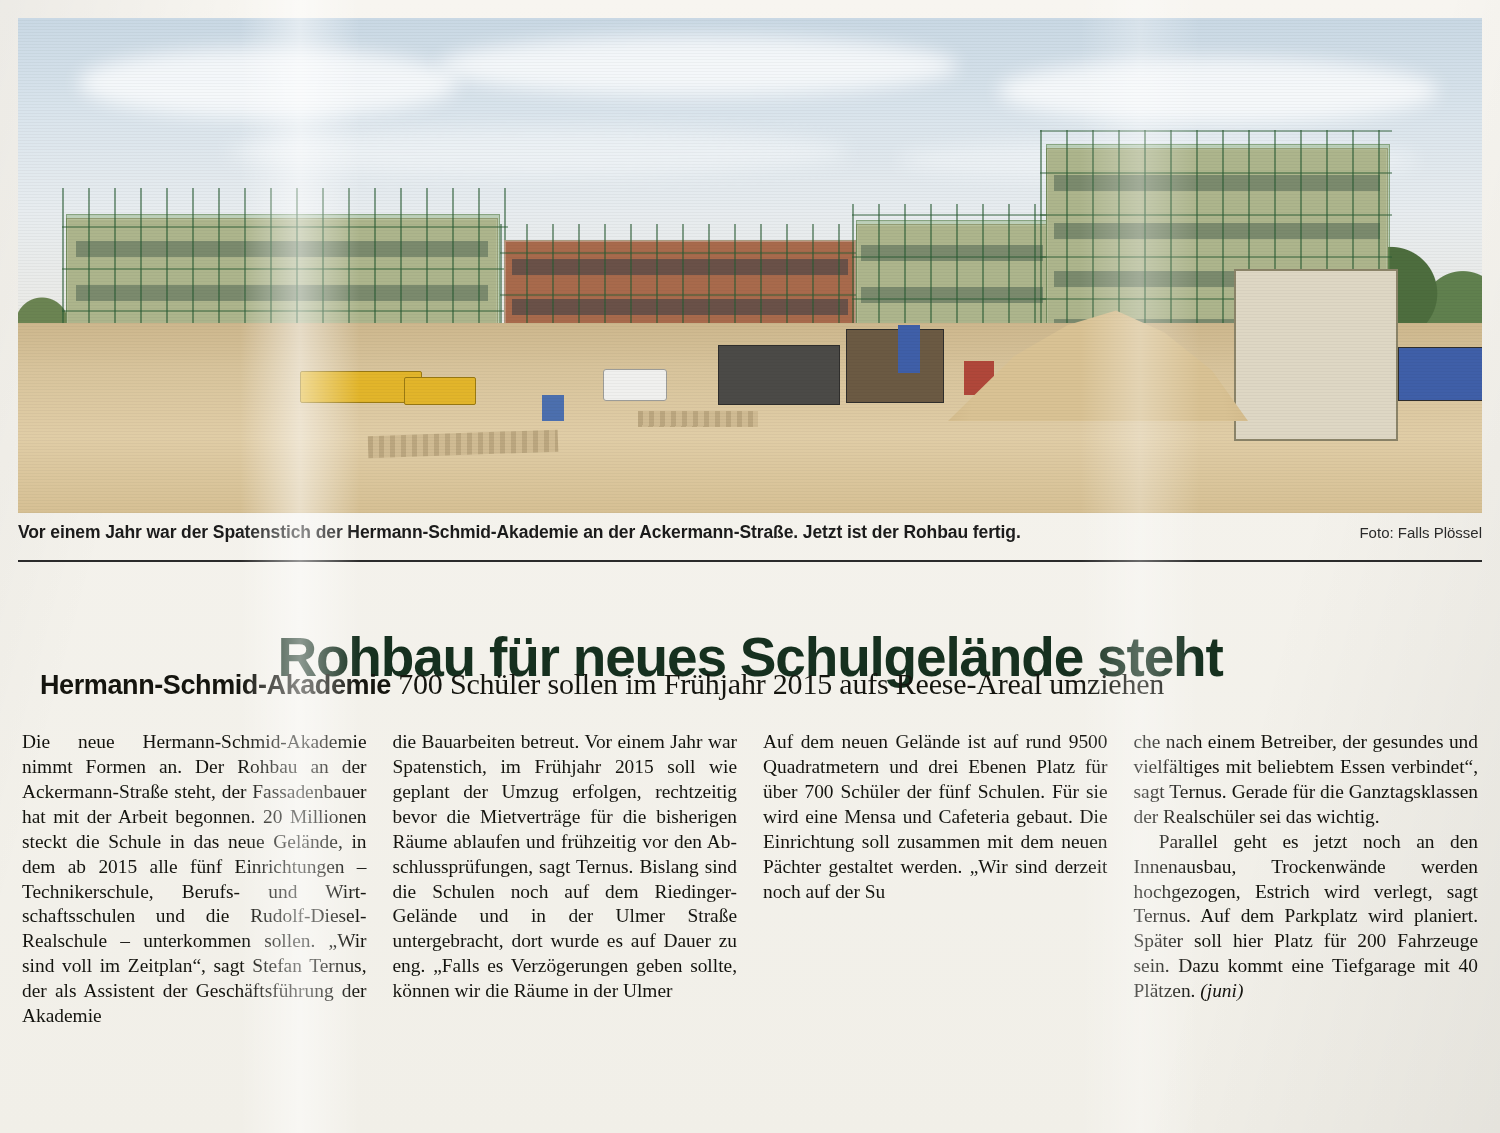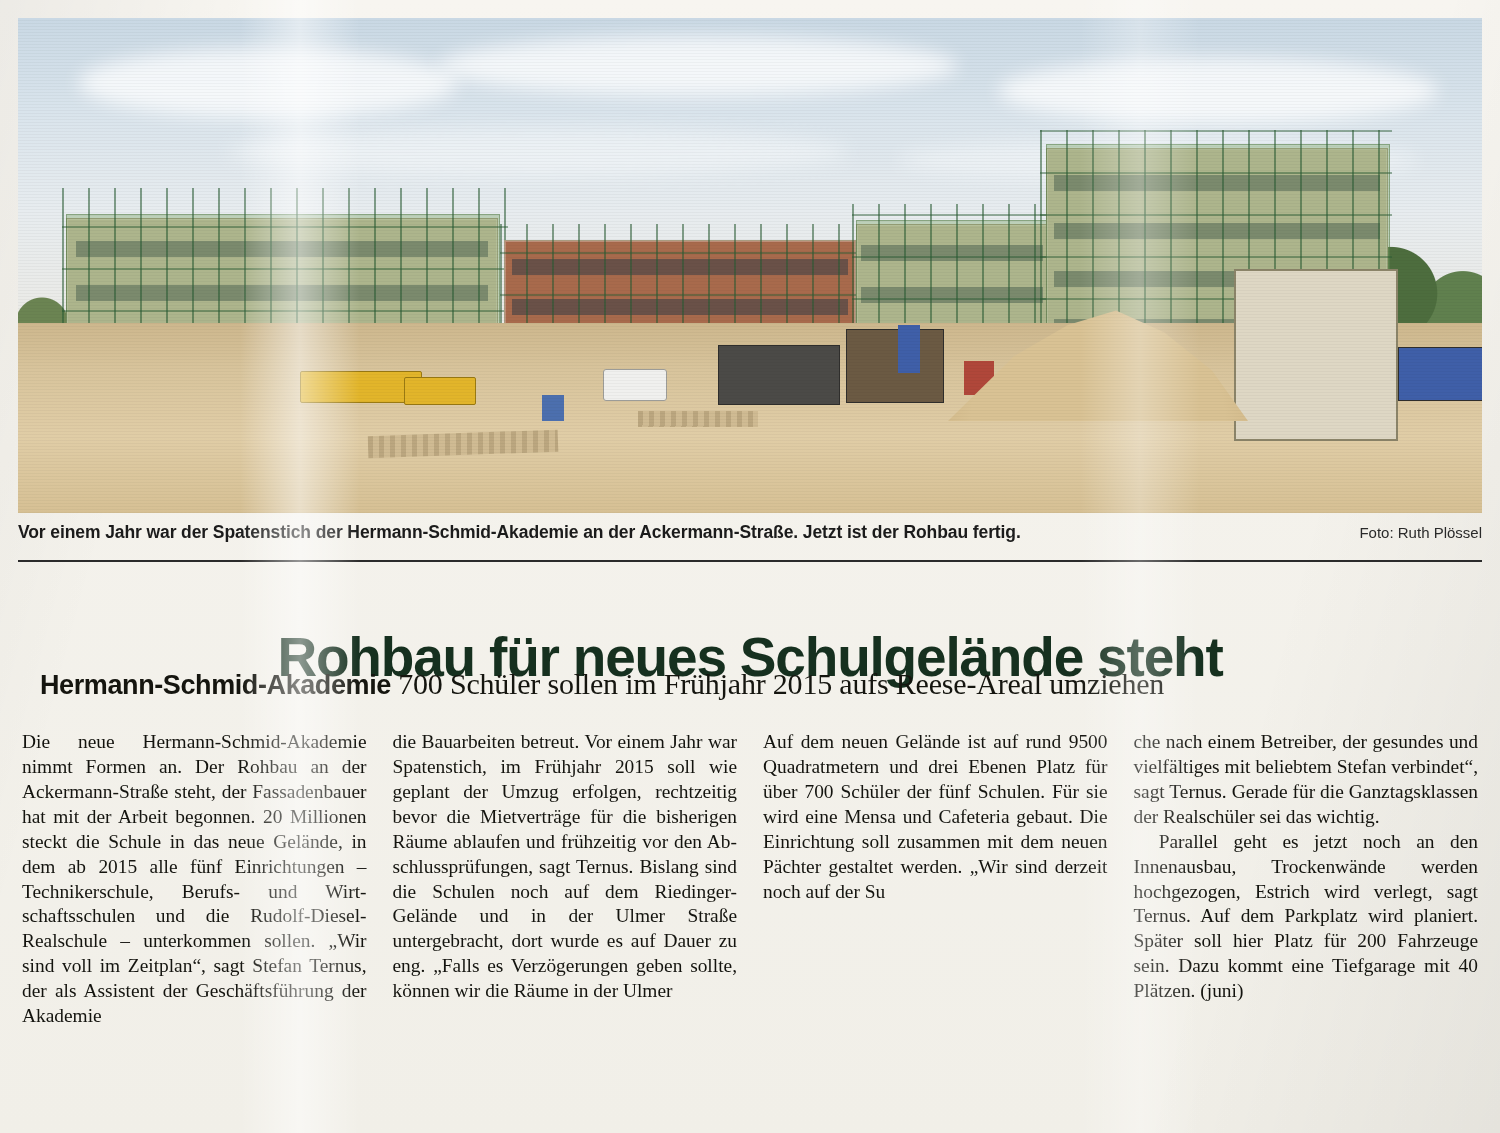--- a/index.html
+++ b/index.html
@@ -252,20 +252,21 @@
     text-align: justify;
     hyphens: manual;
   }
   .col p {
     margin: 0;
   }
   .col p + p {
     text-indent: 1.3em;
   }
   .col .sig {
+    font-style: italic;
   }
 </style>
 </head>
 <body>
 
 <div class="page">
 
   <div class="photo-wrap">
     <div class="sky"></div>
 
@@ -326,21 +327,21 @@
     <div class="sandpile"></div>
     <div class="debris" style="left:350px; bottom:58px; width:190px; height:22px; transform:rotate(-2deg);"></div>
     <div class="debris" style="left:620px; bottom:86px; width:120px; height:16px;"></div>
     <div class="blue-bit" style="left:524px; bottom:92px; width:22px; height:26px; background:#4c6fae;"></div>
 
     <div class="photo-grain"></div>
   </div>
 
   <div class="caption-row">
     <div class="caption">Vor einem Jahr war der Spatenstich der Hermann-Schmid-Akademie an der Ackermann-Straße. Jetzt ist der Rohbau fertig.</div>
-    <div class="credit">Foto: Ruth Plössel</div>
+    <div class="credit">Foto: Falls Plössel</div>
   </div>
 
   <div class="rule"></div>
 
   <h1 class="headline">Rohbau für neues Schulgelände steht</h1>
 
   <div class="subhead">
     <span class="kicker">Hermann-Schmid-Akademie</span>
     <span class="sub-rest">700 Schüler sollen im Frühjahr 2015 aufs Reese-Areal umziehen</span>
   </div>
@@ -349,20 +350,20 @@
     <div class="col">
       <p>Die neue Hermann-Schmid-Akade­mie nimmt Formen an. Der Rohbau an der Ackermann-Straße steht, der Fassadenbauer hat mit der Arbeit begonnen. 20 Millionen steckt die Schule in das neue Gelände, in dem ab 2015 alle fünf Einrichtungen – Technikerschule, Berufs- und Wirt­schaftsschulen und die Rudolf-Die­sel-Realschule – unterkommen sol­len. „Wir sind voll im Zeitplan“, sagt Stefan Ternus, der als Assistent der Geschäftsführung der Akademie</p>
     </div>
     <div class="col">
       <p>die Bauarbeiten betreut. Vor einem Jahr war Spatenstich, im Frühjahr 2015 soll wie geplant der Umzug er­folgen, rechtzeitig bevor die Miet­verträge für die bisherigen Räume ablaufen und frühzeitig vor den Ab­schlussprüfungen, sagt Ternus. Bis­lang sind die Schulen noch auf dem Riedinger-Gelände und in der Ul­mer Straße untergebracht, dort wurde es auf Dauer zu eng. „Falls es Verzögerungen geben sollte, kön­nen wir die Räume in der Ulmer</p>
     </div>
     <div class="col">
       <p>Auf dem neuen Gelände ist auf rund 9500 Quadratmetern und drei Ebenen Platz für über 700 Schüler der fünf Schulen. Für sie wird eine Mensa und Cafeteria gebaut. Die Einrichtung soll zusammen mit dem neuen Pächter gestaltet werden. „Wir sind derzeit noch auf der Su­</p>
     </div>
     <div class="col">
-      <p>che nach einem Betreiber, der ge­sundes und vielfältiges mit belieb­tem Stefan verbindet“, sagt Ternus. Gerade für die Ganztagsklassen der Realschüler sei das wichtig.</p>
+      <p>che nach einem Betreiber, der ge­sundes und vielfältiges mit belieb­tem Essen verbindet“, sagt Ternus. Gerade für die Ganztagsklassen der Realschüler sei das wichtig.</p>
       <p><span>Parallel geht es jetzt noch an den Innenausbau, Trockenwände wer­den hochgezogen, Estrich wird ver­legt, sagt Ternus. Auf dem Park­platz wird planiert. Später soll hier Platz für 200 Fahrzeuge sein. Dazu kommt eine Tiefgarage mit 40 Plät­zen.</span> <span class="sig">(juni)</span></p>
     </div>
   </div>
 
   <div class="paper-streak" style="left:240px;"></div>
   <div class="paper-streak" style="left:1080px; opacity:.6;"></div>
 </div>
 
 </body></html>

